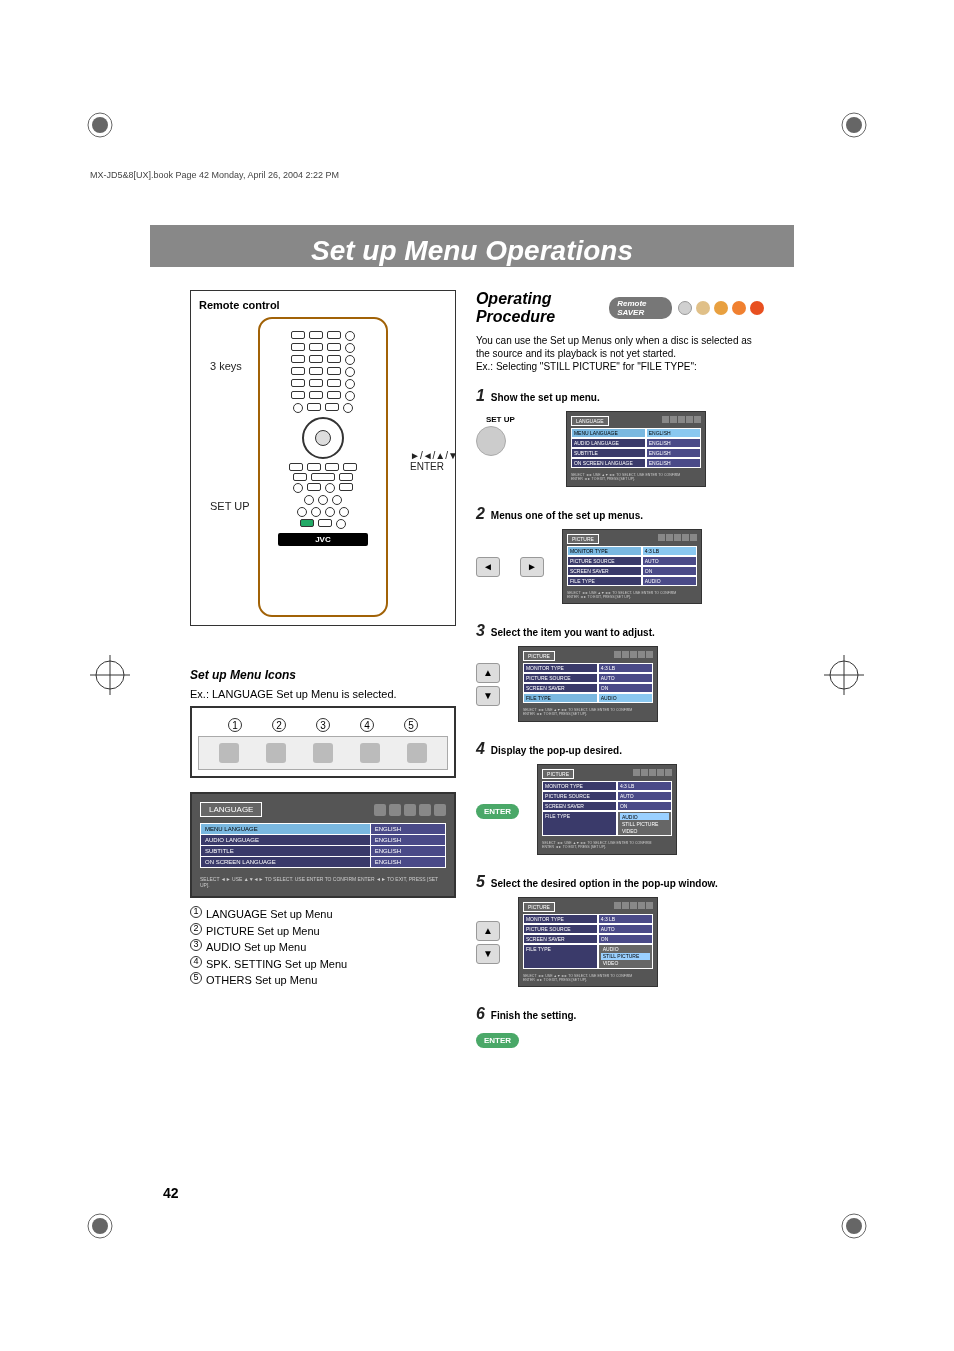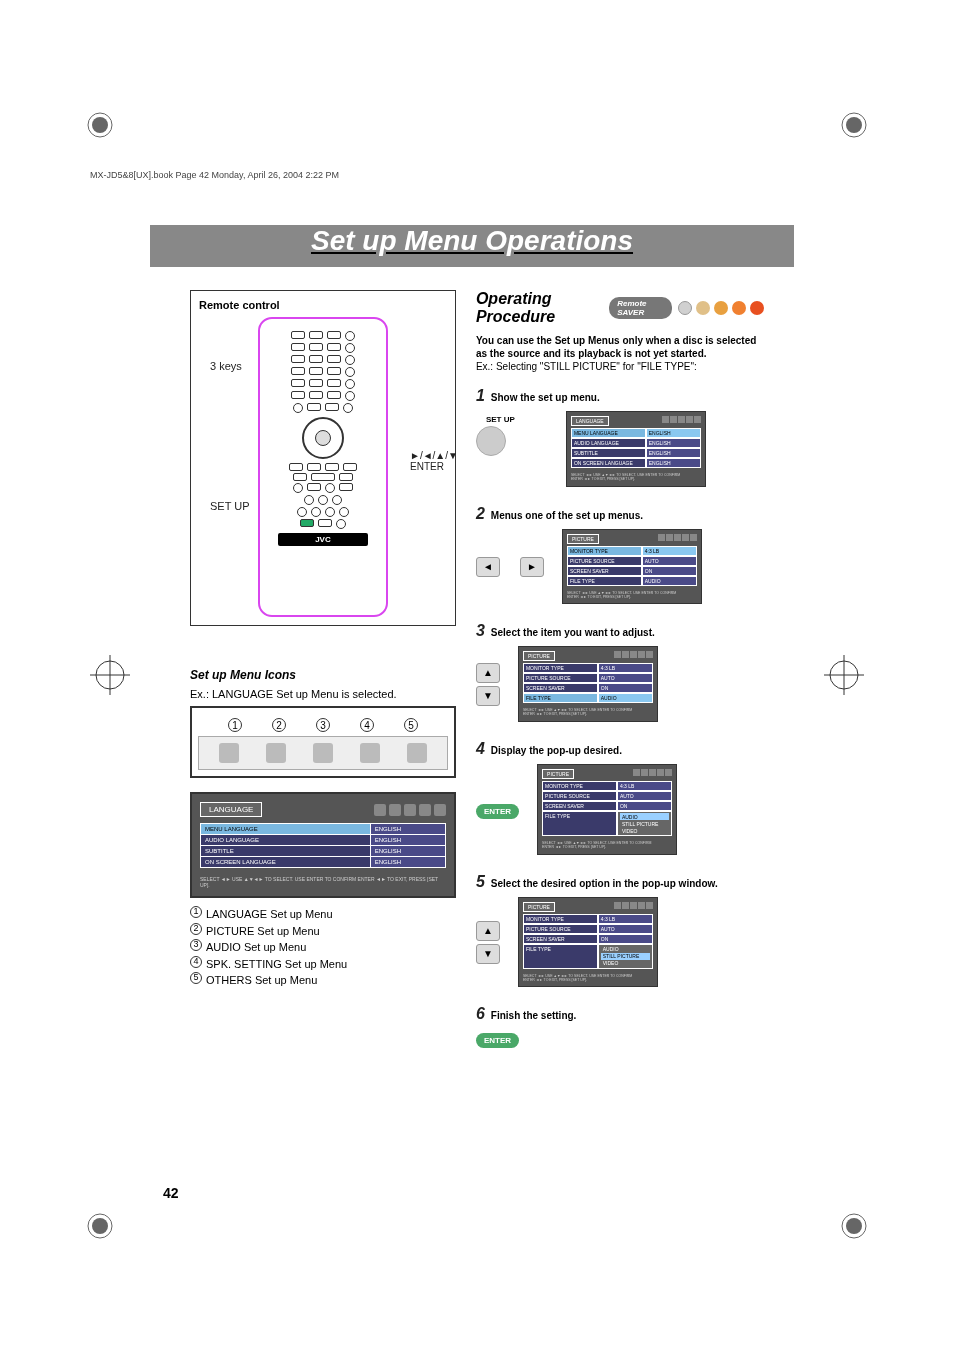--- a/index.html
+++ b/index.html
@@ -1,26 +1,26 @@
 <!DOCTYPE html>
 <html><head>
   <meta charset="utf-8">
   <style>
     * { box-sizing: border-box; margin: 0; padding: 0; }
     body { font-family: Arial, Helvetica, sans-serif; background: #fff; width: 954px; height: 1351px; position: relative; }
     .header-line { position: absolute; top: 170px; left: 90px; right: 90px; font-size: 9px; color: #444; }
-    .title-bar { position: absolute; top: 225px; left: 150px; right: 160px; height: 42px; background: #888; display: flex; align-items: flex-start; justify-content: center; text-decoration: underline; }
+    .title-bar { position: absolute; top: 225px; left: 150px; right: 160px; height: 42px; background: #888; display: flex; align-items: flex-end; justify-content: center; }
     .title-bar span { color: #fff; font-size: 28px; font-weight: bold; font-style: italic; }
     .content { position: absolute; top: 290px; left: 190px; right: 190px; bottom: 180px; display: flex; gap: 20px; }
     .col-left { width: 48%; }
     .col-right { width: 52%; }
     .remote-box { border: 1px solid #333; padding: 8px; background: #fff; }
     .remote-box-title { font-size: 11px; font-weight: bold; margin-bottom: 6px; }
     .remote-diagram { display: flex; justify-content: center; }
-    .remote-outline { width: 130px; height: 300px; border: 2px solid #d946ef; border-radius: 14px; position: relative; background: #fff; }
+    .remote-outline { width: 130px; height: 300px; border: 2px solid #a16207; border-radius: 14px; position: relative; background: #fff; }
     .remote-btn-row { display: flex; justify-content: center; gap: 4px; margin: 2px 0; }
     .remote-btn-row .rb { width: 14px; height: 8px; border: 1px solid #333; border-radius: 2px; }
     .remote-btn-row .rb-c { width: 10px; height: 10px; border: 1px solid #333; border-radius: 50%; }
     .remote-inner { padding: 10px 8px; }
     .remote-dpad { width: 42px; height: 42px; border: 2px solid #333; border-radius: 50%; margin: 4px auto; position: relative; }
     .remote-dpad .center { position: absolute; top: 50%; left: 50%; transform: translate(-50%,-50%); width: 16px; height: 16px; border: 1px solid #333; border-radius: 50%; background: #ddd; }
     .remote-brand { text-align: center; background: #000; color: #fff; font-size: 8px; font-weight: bold; padding: 2px 0; margin: 4px 10px; border-radius: 2px; }
     .label-callout { position: absolute; font-size: 11px; color: #222; }
     .callout-10keys { top: 360px; left: 210px; }
     .callout-setup { top: 500px; left: 210px; }
@@ -50,21 +50,21 @@
     .heading-row { display: flex; align-items: center; gap: 6px; margin-bottom: 8px; }
     .badge-remote { background: #777; border-radius: 10px; padding: 2px 8px; font-size: 8px; color: #fff; font-style: italic; font-weight: bold; }
     .disc-dots { display: flex; gap: 4px; }
     .disc-dots span { width: 14px; height: 14px; border-radius: 50%; display: inline-block; }
     .dd1 { background: #d0d0d0; border: 1px solid #999; }
     .dd2 { background: #e0c088; }
     .dd3 { background: #e8a040; }
     .dd4 { background: #f08030; }
     .dd5 { background: #e85020; }
     .intro-text { font-size: 10px; line-height: 1.3; margin-bottom: 14px; }
-    .intro-text .bold { font-weight: bold; text-align: right; }
+    .intro-text .bold { font-weight: normal; text-align: right; }
     .step { margin-bottom: 18px; }
     .step-head { display: flex; align-items: baseline; gap: 6px; margin-bottom: 6px; }
     .step-num { font-size: 16px; font-weight: bold; font-style: italic; color: #222; }
     .step-text { font-size: 10px; font-weight: bold; }
     .step-row { display: flex; gap: 18px; align-items: center; }
     .finger-diagram { width: 72px; height: 56px; position: relative; }
     .finger-circle { width: 30px; height: 30px; border: 1px solid #aaa; border-radius: 50%; }
     .finger-circle.dark { background: #ccc; }
     .enter-pill { display: inline-block; background: #4aa868; color: #fff; font-size: 8px; font-weight: bold; padding: 3px 8px; border-radius: 10px; }
     .arrow-btn { width: 24px; height: 20px; background: #ddd; border: 1px solid #999; display: flex; align-items: center; justify-content: center; font-size: 10px; border-radius: 3px; }

